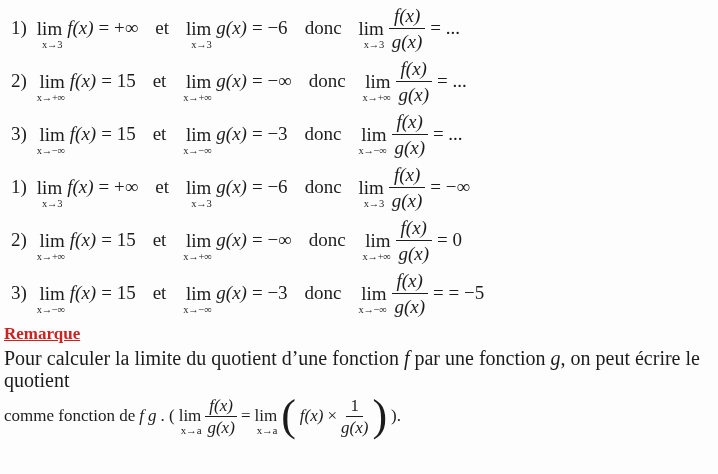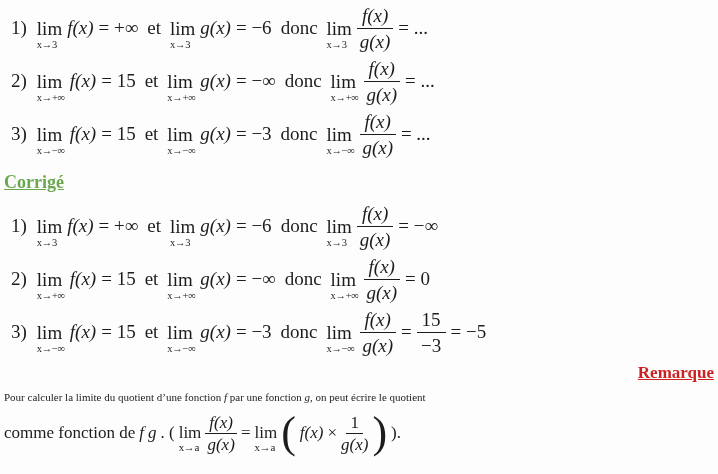--- a/index.html
+++ b/index.html
@@ -9,33 +9,33 @@
     font-family:"Liberation Serif", serif;
   }
   .doc{padding:4px 4px 0 4px;}
   .it{font-style:italic;}
   
   .mathrow{
     display:flex;align-items:center;gap:5px;
     height:48px;margin:0 0 5px 7px;font-size:19px;white-space:nowrap;
   }
   .pnum{margin-right:5px;}
-  .conj{margin:0 4px;}
-  .lim{display:inline-flex;flex-direction:column;align-items:flex-start;padding-top:13px;}
+  .conj{margin:0 12px;}
+  .lim{display:inline-flex;flex-direction:column;align-items:flex-end;padding-top:13px;}
   .limw{line-height:20px;}
   .limsub{font-size:10.5px;line-height:12px;letter-spacing:-0.3px;}
   .frac{display:inline-flex;flex-direction:column;align-items:center;}
   .fnum{padding:0 5px 2px;border-bottom:1.5px solid #1c1c1c;line-height:21px;}
   .fden{padding-top:2px;line-height:21px;}
   
   .heading{font-weight:bold;text-decoration:underline;}
   .h-corrige{color:#6aa84f;font-size:18px;line-height:24px;margin:12px 0 8px 0;}
-  .h-remarque{color:#cc2222;font-size:17px;line-height:22px;margin:6px 0 2px 0;text-align:right;}
+  .h-remarque{color:#cc2222;font-size:17px;line-height:22px;margin:6px 0 2px 0;}
   
-  .para{font-size:11px;line-height:22px;}
+  .para{font-size:20px;line-height:22px;}
   .remark-math{
     display:flex;align-items:center;gap:4px;
     font-size:17px;height:50px;white-space:nowrap;
   }
   .remark-math .lim{padding-top:11px;}
   .remark-math .limw{line-height:18px;}
   .remark-math .limsub{font-size:11px;line-height:11px;}
   .remark-math .fnum{padding:0 4px 1px;border-bottom:1.4px solid #1c1c1c;line-height:19px;}
   .remark-math .fden{padding-top:1px;line-height:19px;}
   .bigp{font-size:44px;line-height:42px;height:42px;display:flex;align-items:center;font-weight:400;}
@@ -119,21 +119,20 @@
       <span class="limw">lim</span>
       <span class="limsub">x→−∞</span>
     </span>
     <span class="frac">
       <span class="fnum it">f(x)</span>
       <span class="fden it">g(x)</span>
     </span>
     <span>= ...</span>
   </div>
 
-  <div class="heading h-corrige">Corrigé</div>
 
   <div class="mathrow">
     <span class="pnum">1)</span>
     <span class="lim">
       <span class="limw">lim</span>
       <span class="limsub">x→3</span>
     </span>
     <span class="it">f(x)</span>
     <span>= +∞</span>
     <span class="conj">et</span>
@@ -200,24 +199,20 @@
     <span class="conj">donc</span>
     <span class="lim">
       <span class="limw">lim</span>
       <span class="limsub">x→−∞</span>
     </span>
     <span class="frac">
       <span class="fnum it">f(x)</span>
       <span class="fden it">g(x)</span>
     </span>
     <span>=</span>
-    <span class="frac">
-      <span class="fnum">15</span>
-      <span class="fden">−3</span>
-    </span>
     <span>= −5</span>
   </div>
 
   <div class="heading h-remarque">Remarque</div>
 
   <div class="para">
     <span>Pour calculer la limite du quotient d’une fonction</span>
     <span class="it">f</span>
     <span>par une fonction</span>
     <span class="it">g</span><span>, on peut écrire le quotient</span>

